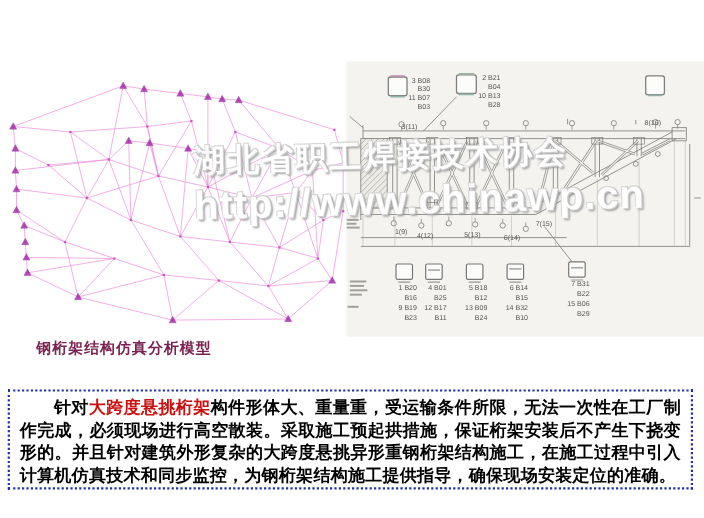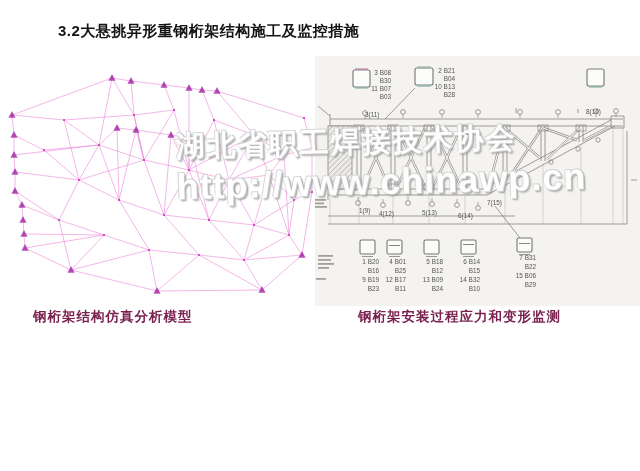--- a/index.html
+++ b/index.html
@@ -24,21 +24,20 @@
   .note p{margin:0;font-size:15.5px;font-weight:bold;line-height:20.5px;color:#000000;
           text-indent:31px;text-align:justify;letter-spacing:0.2px;}
   .note .hl{color:#cc1111;}
   svg text{font-family:"Liberation Sans",sans-serif;fill:#555555;}
 </style>
 </head>
 <body>
 
 <div class="slide">
 
-  <h1 class="title">3.2大悬挑异形重钢桁架结构施工及监控措施</h1>
 
   <div class="fig-left">
     <svg id="wire-svg" width="312" height="245" viewBox="0 0 312 245">
         <g>
           <line x1="8" y1="55" x2="108" y2="18" stroke="#ea86d8" stroke-width="0.7" opacity="0.85"></line>
           <line x1="108" y1="18" x2="127" y2="21" stroke="#ea86d8" stroke-width="0.7" opacity="0.85"></line>
           <line x1="127" y1="21" x2="160" y2="25" stroke="#ea86d8" stroke-width="0.7" opacity="0.85"></line>
           <line x1="160" y1="25" x2="185" y2="28" stroke="#ea86d8" stroke-width="0.7" opacity="0.85"></line>
           <line x1="185" y1="28" x2="198" y2="30" stroke="#ea86d8" stroke-width="0.7" opacity="0.85"></line>
           <line x1="198" y1="30" x2="213" y2="31" stroke="#ea86d8" stroke-width="0.7" opacity="0.85"></line>
@@ -434,21 +433,23 @@
         <text x="165" y="235" text-anchor="end">B10</text>
         <text x="221" y="204" text-anchor="end">7 B31</text>
         <text x="221" y="213" text-anchor="end">B22</text>
         <text x="221" y="222" text-anchor="end">15 B06</text>
         <text x="221" y="231" text-anchor="end">B29</text>
       </g>
     </svg>
   </div>
 
   <div class="cap cap-left">钢桁架结构仿真分析模型</div>
-  <div class="cap cap-right">钢桁架安装过程应力和变形监测</div>
 
   <div class="watermark">
     <div class="wm1">湖北省职工焊接技术协会</div>
     <div class="wm2">http://www.chinawp.cn</div>
   </div>
 
+  <div class="note">
+    <p><span>针对</span><span class="hl">大跨度悬挑桁架</span><span>构件形体大、重量重，受运输条件所限，无法一次性在工厂制作完成，必须现场进行高空散装。采取施工预起拱措施，保证桁架安装后不产生下挠变形的。并且针对建筑外形复杂的大跨度悬挑异形重钢桁架结构施工，在施工过程中引入计算机仿真技术和同步监控，为钢桁架结构施工提供指导，确保现场安装定位的准确。</span></p>
+  </div>
 
 </div>
 
 </body></html>

